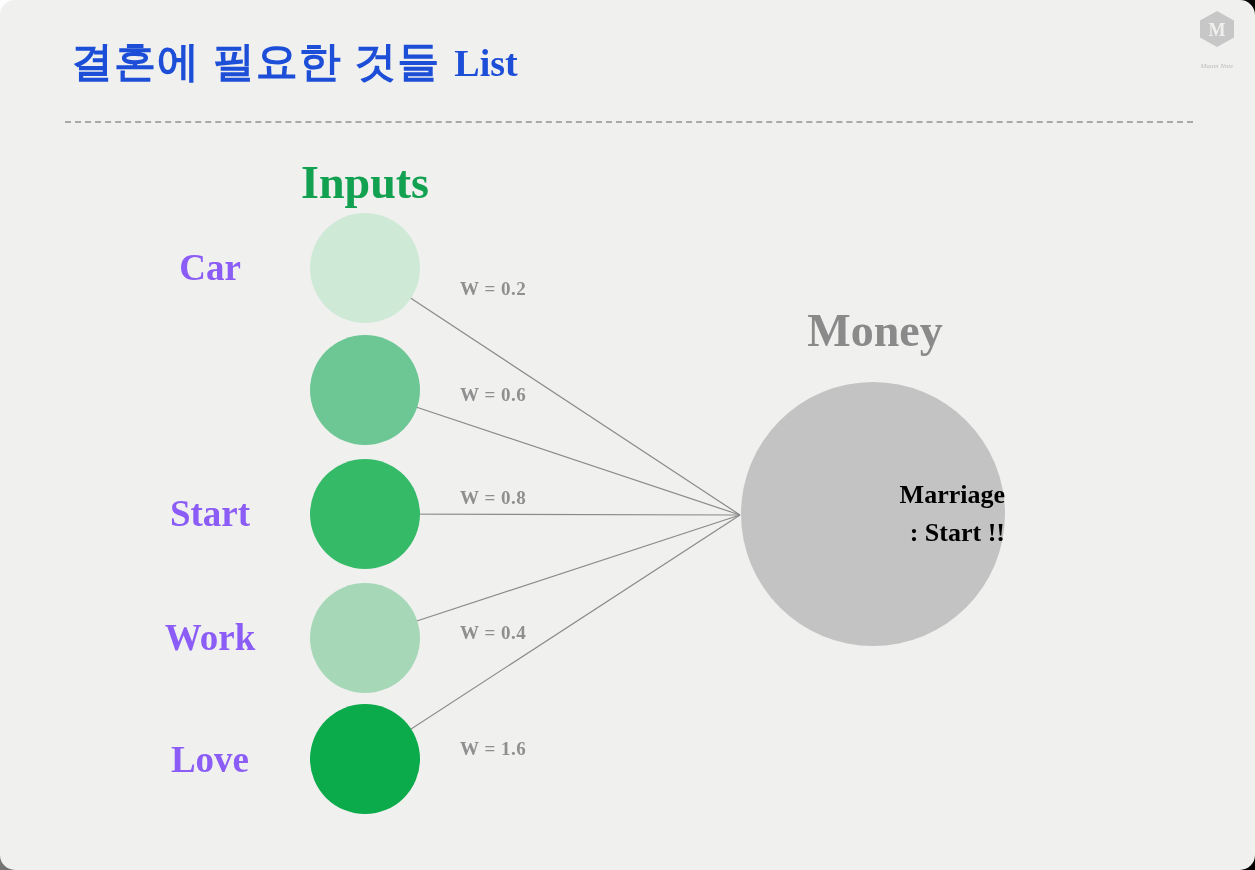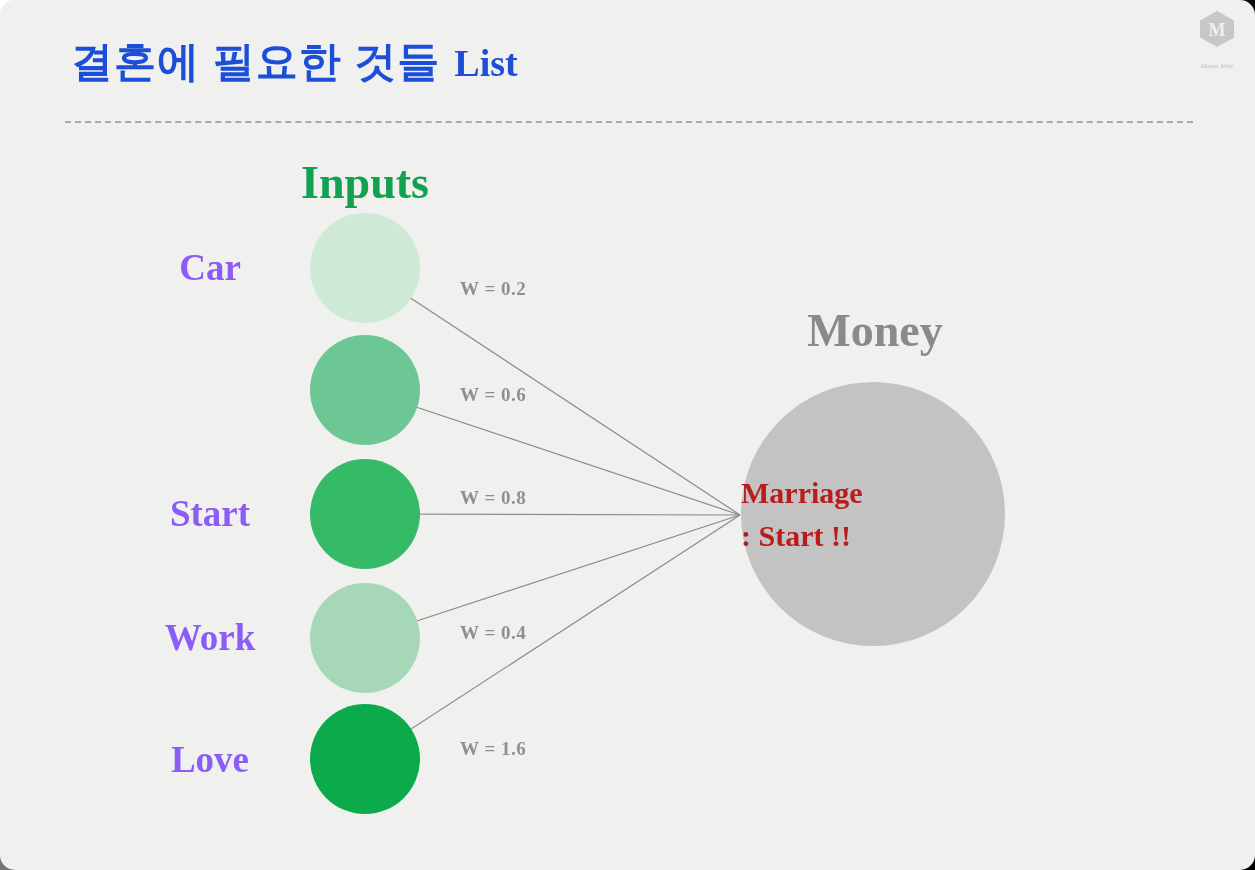--- a/index.html
+++ b/index.html
@@ -101,25 +101,25 @@
   }
   .result-node {
     position: absolute;
     left: 741px;
     top: 382px;
     width: 264px;
     height: 264px;
     border-radius: 50%;
     display: flex;
     flex-direction: column;
-    align-items: flex-start;
+    align-items: flex-end;
     justify-content: center;
-    color: #b91c1c;
+    color: #000000;
     font-weight: 700;
-    font-size: 30px;
+    font-size: 26px;
     line-height: 1.45;
     text-align: center;
   }
 </style>
 </head>
 <body>
 
 <div class="card">
 
   <h1 class="title">

